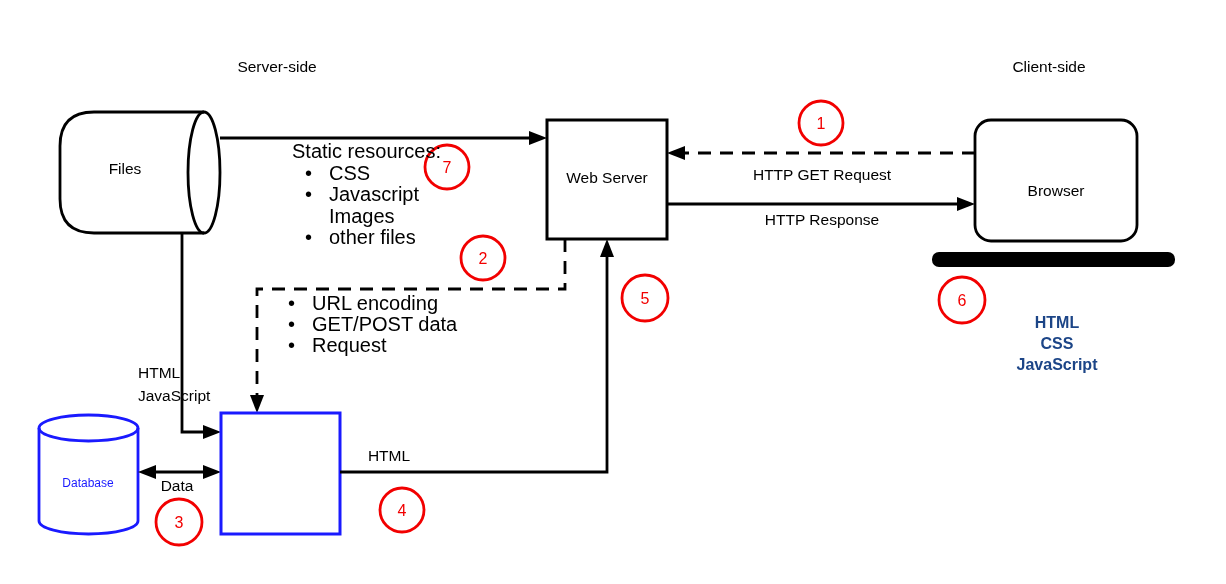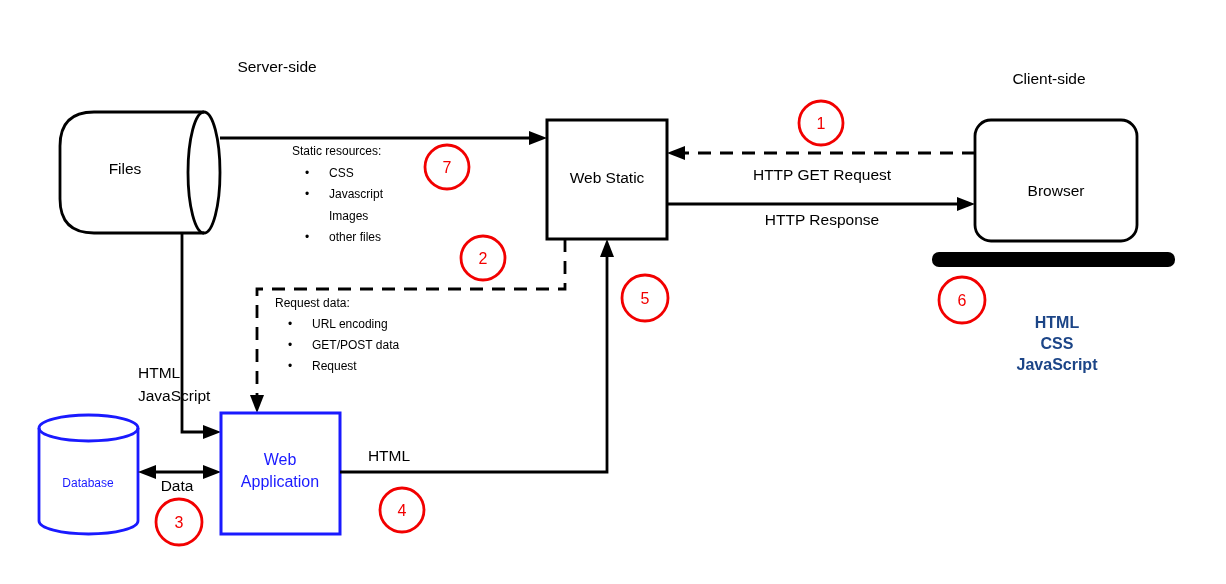--- a/index.html
+++ b/index.html
@@ -4,21 +4,21 @@
 <style>
   html,body{margin:0;padding:0;background:#ffffff;}
   .canvas{position:relative;width:1226px;height:584px;background:#ffffff;
           font-family:"Liberation Sans",sans-serif;overflow:hidden;}
   .layer{position:absolute;left:0;top:0;}
   .t{position:absolute;white-space:nowrap;color:#000;font-size:15.5px;line-height:1.2;}
   .ctr{transform:translate(-50%,-50%);text-align:center;}
   .blue{color:#1a1aff;}
   .navy{color:#1c4587;font-weight:bold;font-size:16px;line-height:21px;}
   .step{position:absolute;transform:translate(-50%,-50%);color:#f20000;font-size:16px;}
-  .list{position:absolute;font-size:12px;line-height:21.5px;color:#000;}
+  .list{position:absolute;font-size:20px;line-height:21.5px;color:#000;}
   .list .row{display:flex;}
   .list .indent{padding-left:13px;}
   .list .bullet{width:24px;flex:0 0 24px;}
   .nodelabel{text-align:center;line-height:22px;}
 </style>
 </head>
 <body>
 
 <div class="canvas">
 
@@ -81,30 +81,26 @@
     <circle cx="821" cy="123" r="22" fill="#fff" stroke="#f20000" stroke-width="2.8"></circle>
     <circle cx="483" cy="258" r="22" fill="#fff" stroke="#f20000" stroke-width="2.8"></circle>
     <circle cx="179" cy="522" r="23" fill="#fff" stroke="#f20000" stroke-width="2.8"></circle>
     <circle cx="402" cy="510" r="22" fill="#fff" stroke="#f20000" stroke-width="2.8"></circle>
     <circle cx="645" cy="298" r="23" fill="#fff" stroke="#f20000" stroke-width="2.8"></circle>
     <circle cx="962" cy="300" r="23" fill="#fff" stroke="#f20000" stroke-width="2.8"></circle>
     <circle cx="447" cy="167" r="22" fill="#fff" stroke="#f20000" stroke-width="2.8"></circle>
   </svg>
 
   <div class="t ctr" style="left:277px;top:67px;">Server-side</div>
-  <div class="t ctr" style="left:1049px;top:79px;">Client-side</div>
+  <div class="t ctr" style="left:1049px;top:67px;">Client-side</div>
 
   <div class="t ctr" style="left:125px;top:169px;">Files</div>
-  <div class="t ctr" style="left:607px;top:178px;">Web Static</div>
+  <div class="t ctr" style="left:607px;top:178px;">Web Server</div>
   <div class="t ctr" style="left:1056px;top:180px;margin-top:11px;">Browser</div>
   <div class="t ctr blue" style="left:88px;top:483px;font-size:12px;">Database</div>
-  <div class="t ctr blue nodelabel" style="left:280px;top:471px;font-size:16px;">
-    <div>Web</div>
-    <div>Application</div>
-  </div>
 
   <div class="t ctr" style="left:822px;top:167px;margin-top:8px;">HTTP GET Request</div>
   <div class="t ctr" style="left:822px;top:220px;">HTTP Response</div>
   <div class="t" style="left:138px;top:362px;line-height:22.5px;">
     <div>HTML</div>
     <div>JavaScript</div>
   </div>
   <div class="t ctr" style="left:177px;top:486px;">Data</div>
   <div class="t ctr" style="left:389px;top:456px;">HTML</div>
 
@@ -122,21 +118,20 @@
       <span class="bullet"></span>
       <span>Images</span>
     </div>
     <div class="row indent">
       <span class="bullet">•</span>
       <span>other files</span>
     </div>
   </div>
 
   <div class="list" style="left:275px;top:293px;line-height:21px;">
-    <div class="row">Request data:</div>
     <div class="row indent">
       <span class="bullet">•</span>
       <span>URL encoding</span>
     </div>
     <div class="row indent">
       <span class="bullet">•</span>
       <span>GET/POST data</span>
     </div>
     <div class="row indent">
       <span class="bullet">•</span>

